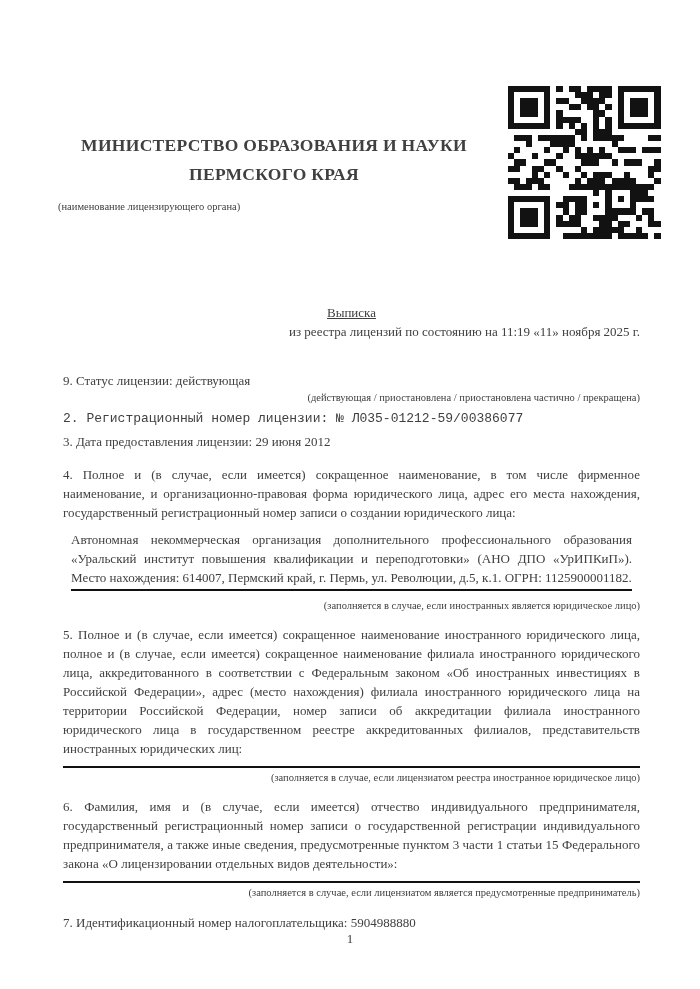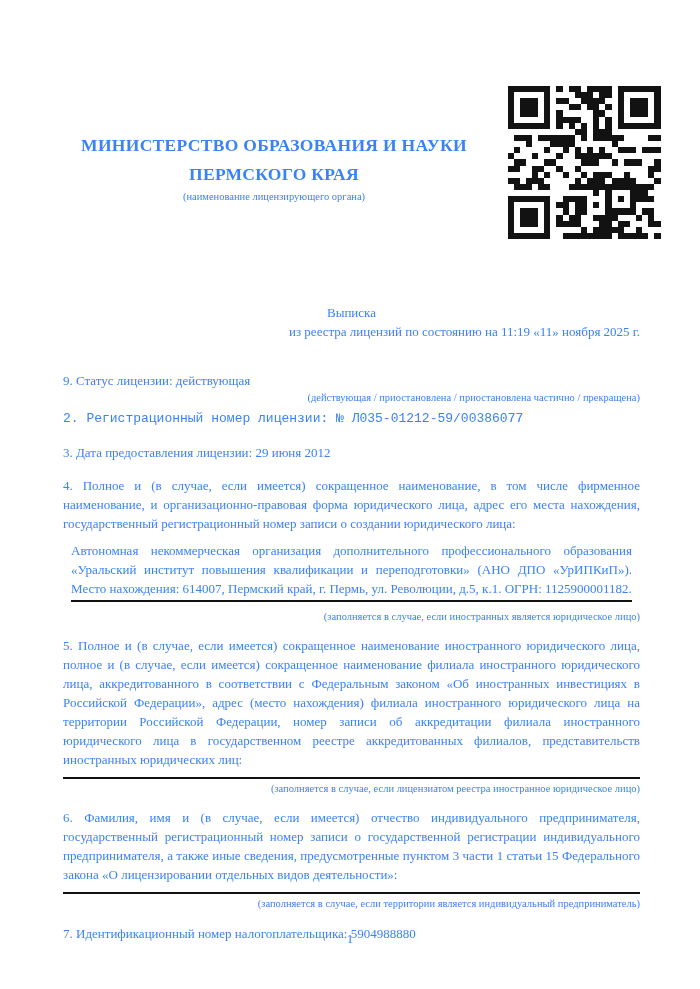--- a/index.html
+++ b/index.html
@@ -1,36 +1,36 @@
 <!DOCTYPE html>
 <html><head>
 <meta charset="utf-8">
 <style>
   html,body{margin:0;padding:0;background:#ffffff;}
   .page{
     position:relative;width:700px;height:989px;background:#ffffff;
-    font-family:"Liberation Serif","DejaVu Serif",serif;color:#3b82f6;
+    font-family:"Liberation Serif","DejaVu Serif",serif;color:#404040;
     font-size:13px;line-height:19px;overflow:hidden;
   }
   .qr{position:absolute;top:86px;left:505px;width:158px;height:153px;fill:#121212;shape-rendering:crispEdges;}
   .ministry{
     position:absolute;top:131px;left:58px;width:432px;text-align:center;
     font-weight:bold;font-size:17.5px;line-height:29px;letter-spacing:.3px;
   }
   .ministry-caption{
-    position:absolute;top:190px;left:58px;width:432px;text-align:center;
+    position:absolute;top:200px;left:58px;width:432px;
     font-size:10.5px;line-height:13px;
   }
   .content{position:absolute;top:303px;left:63px;width:577px;}
-  .doc-title{text-align:center;margin:0;}
+  .doc-title{text-align:center;margin:0;text-decoration:underline;}
   .doc-subtitle{text-align:right;margin:0;}
   p.item{margin:14px 0 0 0;}
   p.item.first{margin-top:30px;}
   p.item.mt17{margin-top:5px;font-family:Liberation Mono, monospace;}
-  p.item.mt15{margin-top:15px;}
+  p.item.mt15{margin-top:4px;}
   p.item.mt13{margin-top:13px;}
   .justify{text-align:justify;}
   .value{margin:8px;}
   .underlined{border-bottom:2px solid #111;padding-bottom:2px;}
   .blank-line{height:6px;}
   .caption{font-size:10.5px;line-height:13px;text-align:right;margin-top:3px;}
   .caption.tight{margin-top:1px;}
   .page-number{position:absolute;bottom:41px;left:0;width:100%;text-align:center;font-size:13px;}
 </style>
 </head>
@@ -380,19 +380,19 @@
     <p class="item justify">4. Полное и (в случае, если имеется) сокращенное наименование, в том числе фирменное наименование, и организационно-правовая форма юридического лица, адрес его места нахождения, государственный регистрационный номер записи о создании юридического лица:</p>
     <p class="value justify underlined">Автономная некоммерческая организация дополнительного профессионального образования «Уральский институт повышения квалификации и переподготовки» (АНО ДПО «УрИПКиП»). Место нахождения: 614007, Пермский край, г. Пермь, ул. Революции, д.5, к.1. ОГРН: 1125900001182.</p>
     <div class="caption">(заполняется в случае, если иностранных является юридическое лицо)</div>
 
     <p class="item mt13 justify">5. Полное и (в случае, если имеется) сокращенное наименование иностранного юридического лица, полное и (в случае, если имеется) сокращенное наименование филиала иностранного юридического лица, аккредитованного в соответствии с Федеральным законом «Об иностранных инвестициях в Российской Федерации», адрес (место нахождения) филиала иностранного юридического лица на территории Российской Федерации, номер записи об аккредитации филиала иностранного юридического лица в государственном реестре аккредитованных филиалов, представительств иностранных юридических лиц:</p>
     <div class="blank-line underlined"></div>
     <div class="caption">(заполняется в случае, если лицензиатом реестра иностранное юридическое лицо)</div>
 
     <p class="item mt13 justify">6. Фамилия, имя и (в случае, если имеется) отчество индивидуального предпринимателя, государственный регистрационный номер записи о государственной регистрации индивидуального предпринимателя, а также иные сведения, предусмотренные пунктом 3 части 1 статьи 15 Федерального закона «О лицензировании отдельных видов деятельности»:</p>
     <div class="blank-line underlined"></div>
-    <div class="caption">(заполняется в случае, если территории является индивидуальный предприниматель)</div>
+    <div class="caption">(заполняется в случае, если лицензиатом является предусмотренные предприниматель)</div>
 
     <p class="item">7. Идентификационный номер налогоплательщика: 5904988880</p>
   </div>
 
   <div class="page-number">1</div>
 </div>
 
 </body></html>

